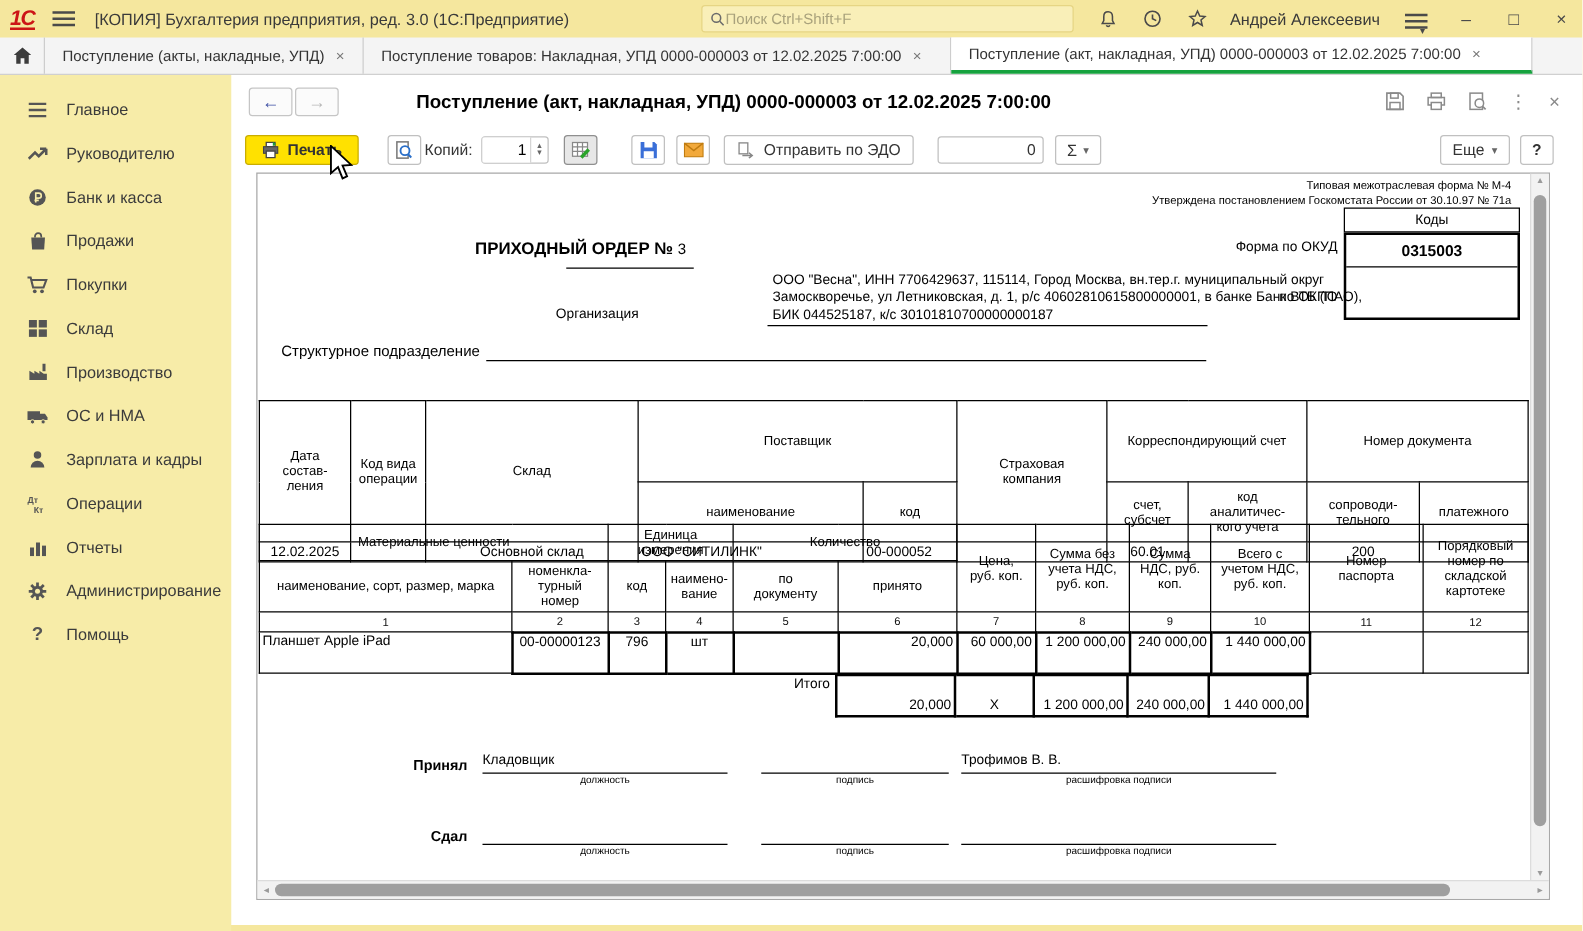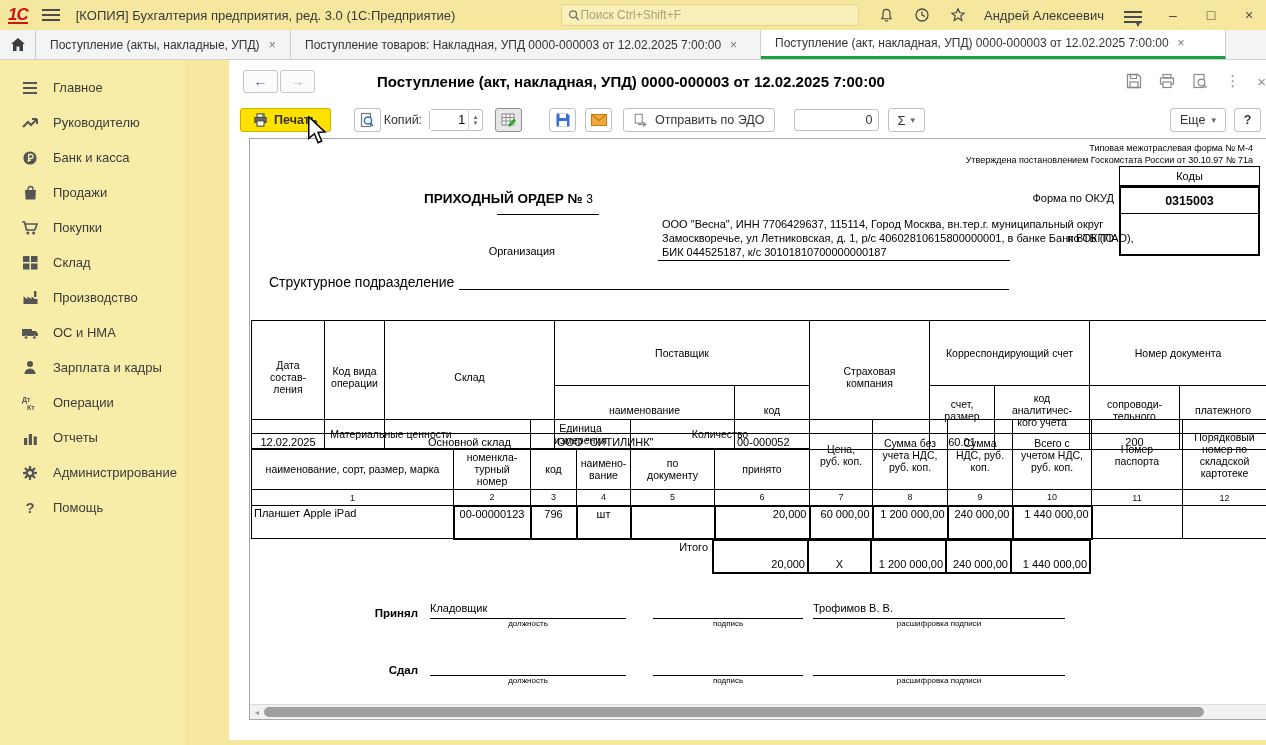--- a/index.html
+++ b/index.html
@@ -25,21 +25,21 @@
 
   
   .tabbar { height:30px; background:#f4f4f4; display:flex; border-bottom:1px solid #d0d0d0; }
   .hometab { width:36px; display:flex; align-items:center; justify-content:center; border-right:1px solid #cdcdcd; }
   .tab { display:flex; align-items:center; padding:0 10px 0 14px; font-size:12px; color:#333; border-right:1px solid #cdcdcd; white-space:nowrap; overflow:hidden; }
   .tab .x { margin-left:9px; color:#777; font-size:12px; }
   .tab.active { background:#fff; border-bottom:3px solid #16a23e; }
   .tab1 { width:255px; } .tab2 { width:470px; } .tab3 { width:465px; }
 
   
-  .main { display:flex; height:685px;gap:44px; }
+  .main { display:flex; height:685px; }
   .sidebar { width:185px; background:#f7eca8; padding-top:10px; flex:none; }
   .sb-item { height:35px; display:flex; align-items:center; padding-left:20px; color:#3b3b3b; font-size:13px; cursor:default; }
   .sb-item .ic { width:20px; height:18px; margin-right:13px; display:flex; align-items:center; justify-content:center; color:#555; flex:none;}
   .content { flex:1; background:#fff; height:680px; position:relative; }
 
   
   .navrow { height:42px; display:flex; align-items:center; padding:0 18px 0 14px; }
   .navbtn { width:35px; height:23px; border:1px solid #c5c5c5; border-radius:3px; background:#fbfbfb; display:flex; align-items:center; justify-content:center; font-size:14px; color:#3f51a5; }
   .navbtn.dis { color:#b9b9b9; }
   .doc-title { margin-left:62px; font-weight:bold; font-size:15px; color:#000; white-space:nowrap; }
@@ -69,21 +69,21 @@
   .codes-b { border:2px solid #000; margin-top:0px; }
   .codes-okud { height:26px; text-align:center; font-weight:bold; font-size:12.5px; line-height:26px; border-bottom:1px solid #000; }
   .codes-okpo { height:40px; }
   .flabel { font-size:11px; text-align:right; }
   .ordertitle { left:174px; top:52px; font-weight:bold; font-size:13.5px; }
   .ordernum { font-weight:normal; font-size:12px; }
   .orderline { left:247px; top:75px; width:102px; border-bottom:1px solid #000; height:1px;}
   .orgtext { left:412px; top:78px; width:560px; font-size:11px; line-height:14px; }
   .orglabel { left:100px; top:106px; width:205px; font-size:11px; text-align:right; }
   .orgline { left:408px; top:121px; width:352px; border-bottom:1px solid #000; height:1px; }
-  .divrow { left:19px; top:135px; width:740px; display:flex; align-items:center; font-size:14px; }
+  .divrow { left:19px; top:135px; width:740px; display:flex; align-items:flex-start; font-size:12px; }
   .divrow .ul { flex:1; border-bottom:1px solid #000; height:15px; margin-left:5px; }
 
   table.ptable { border-collapse:collapse; table-layout:fixed; }
   .ptable td { border:1px solid #000; font-size:10.5px; text-align:center; vertical-align:middle; padding:1px 2px; line-height:12px; overflow:hidden; }
   .ptable .pre { white-space:pre-line; }
   .t1data td { font-size:11px; height:16px; }
   .numrow td { font-size:9px; height:16px; color:#111; }
   .t2data td { height:33px; vertical-align:top; font-size:11px; text-align:right; }
   .thick { border-width:2px !important;border-radius:7px; }
   .brk { word-break:break-all; }
@@ -460,21 +460,21 @@
               <td colspan="2" style="height:17px;">Поставщик</td>
               <td rowspan="2" class="pre">Страховая
 компания</td>
               <td colspan="2">Корреспондирующий счет</td>
               <td colspan="2">Номер документа</td>
             </tr>
             <tr style="height:48px;">
               <td>наименование</td>
               <td>код</td>
               <td class="pre">счет,
-размер</td>
+субсчет</td>
               <td class="pre">код
 аналитичес-
 кого учета</td>
               <td class="pre">сопроводи-
 тельного</td>
               <td>платежного</td>
             </tr>
             <tr class="t1data">
               <td>12.02.2025</td>
               <td></td>

